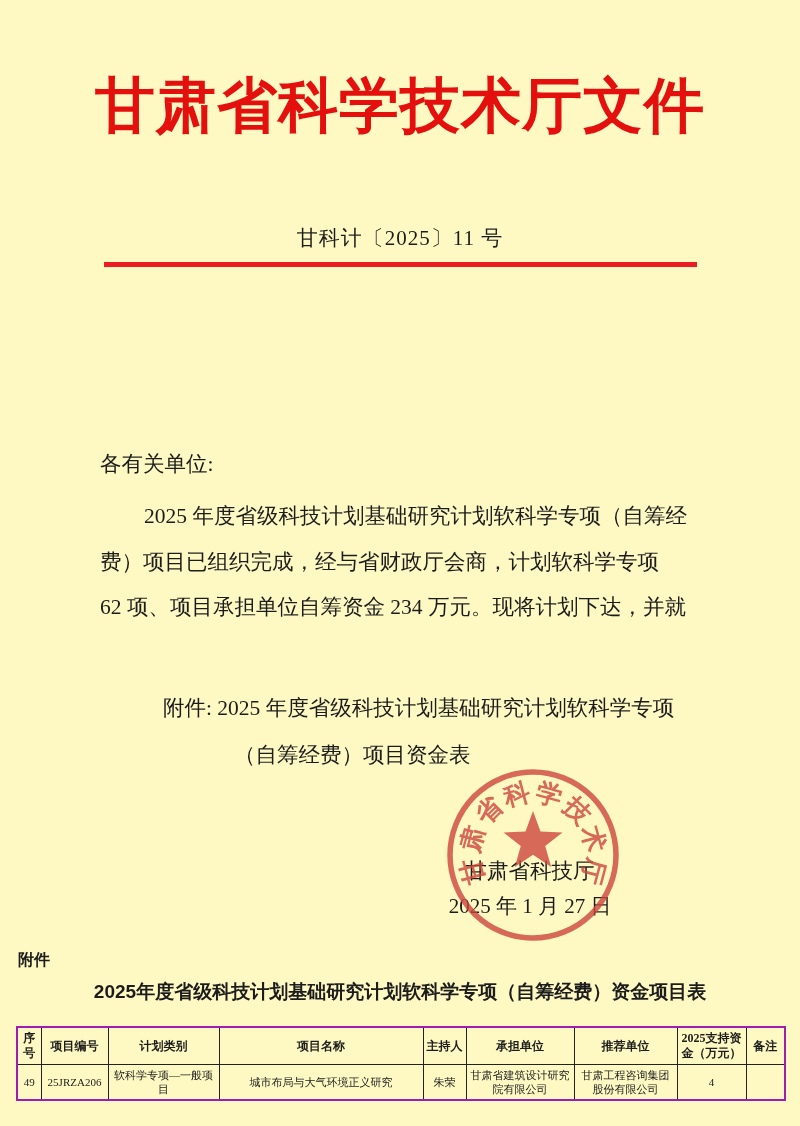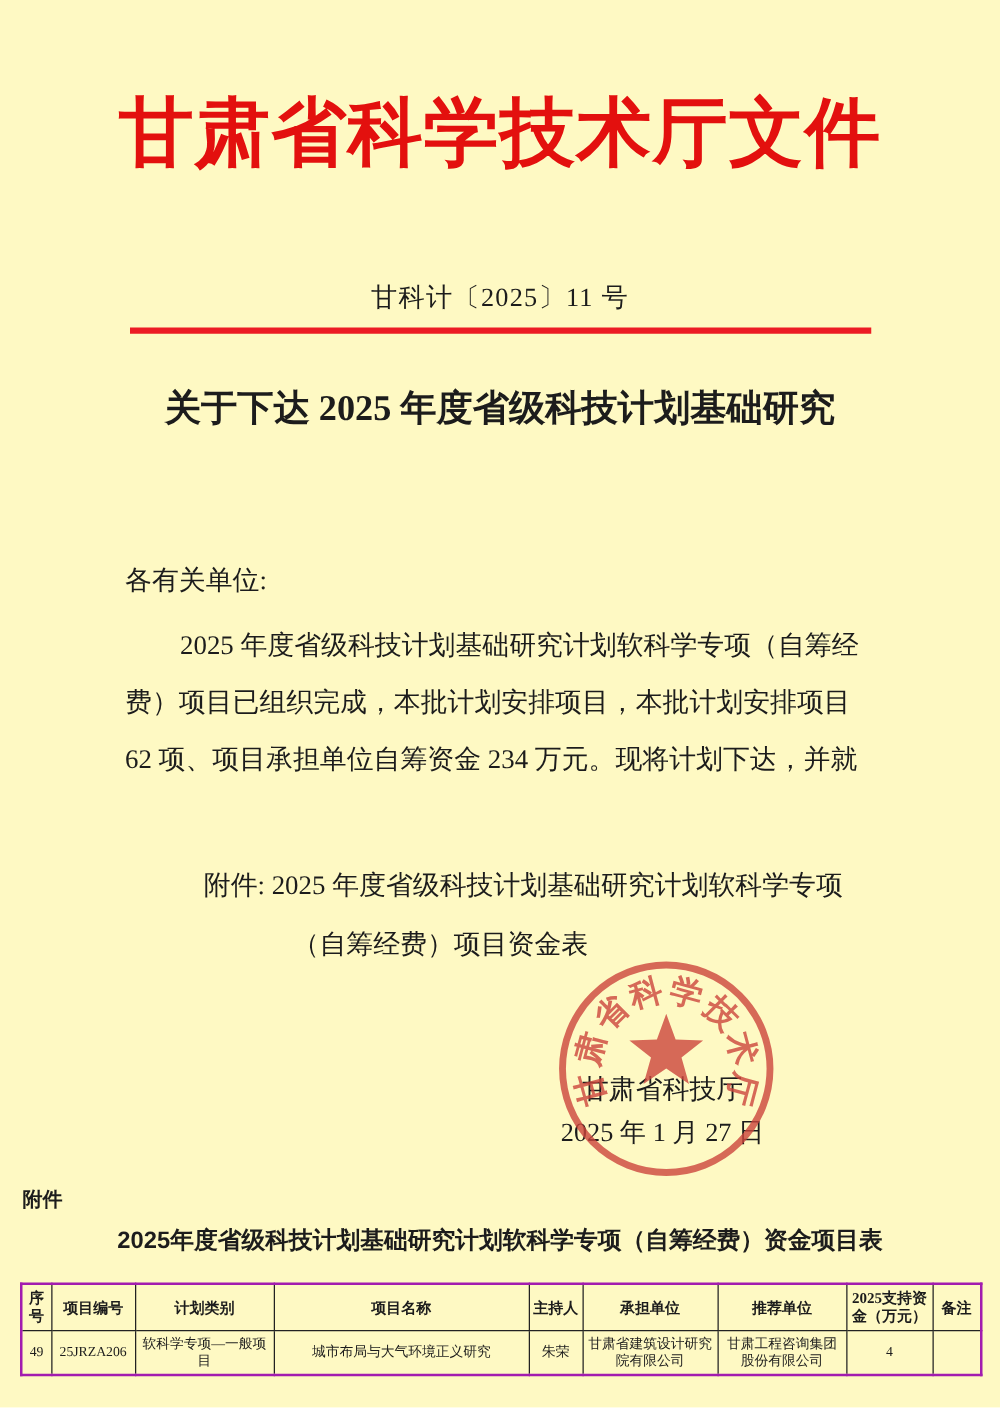--- a/index.html
+++ b/index.html
@@ -99,28 +99,27 @@
 
 <div class="page">
 
   <div class="header-title">甘肃省科学技术厅文件</div>
 
   <div class="doc-number">甘科计〔2025〕11 号</div>
 
   <div class="red-rule"></div>
 
   <div class="doc-title">
-    <div>关于下达 2025 年度省级科技计划基础研究</div>
   </div>
 
   <div class="greeting">各有关单位:</div>
 
   <div class="body-block">
     <div class="body-line indent">2025 年度省级科技计划基础研究计划软科学专项（自筹经</div>
-    <div class="body-line">费）项目已组织完成，本批计划安排项目，本批计划安排项目</div>
+    <div class="body-line">费）项目已组织完成，经与省财政厅会商，计划软科学专项</div>
     <div class="body-line">62 项、项目承担单位自筹资金 234 万元。现将计划下达，并就</div>
   </div>
 
   <div class="attach-note">
     <div>附件: 2025 年度省级科技计划基础研究计划软科学专项</div>
     <div class="line2">（自筹经费）项目资金表</div>
   </div>
 
   <div class="signoff">甘肃省科技厅</div>
   <div class="sign-date">2025 年 1 月 27 日</div>

